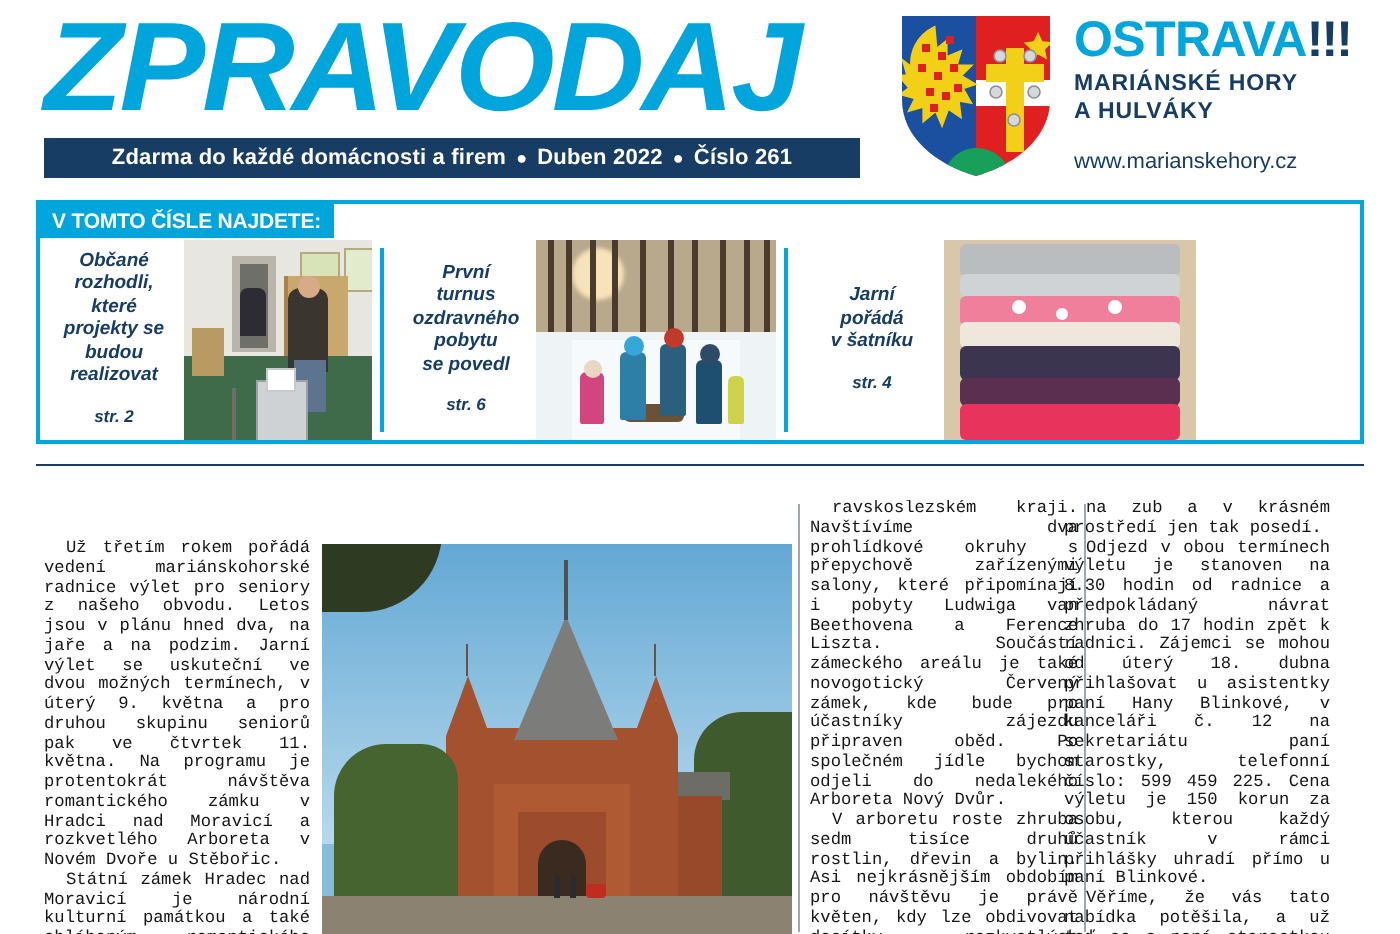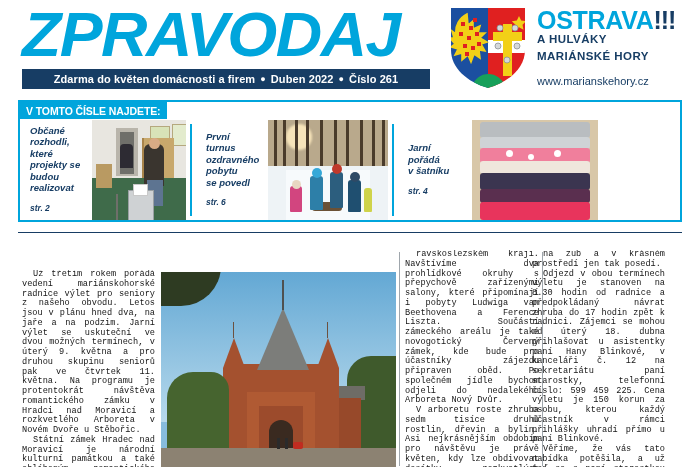--- a/index.html
+++ b/index.html
@@ -48,21 +48,21 @@
   }
   #district-line1{margin-top:3px;}
   #website-url{
     position:absolute;left:537px;top:75px;
     font-size:11px;color:#173d64;white-space:nowrap;
   }
 
   
   #contents-box{
     position:absolute;left:18px;top:100px;width:664px;height:122px;
-    border:2px solid #00a5dc;background:#ffffff;box-sizing:border-box;
+    border:2px solid #00a5dc;background:#ffffff;box-sizing:border-box;text-align:center;
   }
   #contents-title{
     position:absolute;left:0px;top:0px;height:17px;
     background:#00a5dc;color:#ffffff;
     font-size:10.5px;font-weight:bold;letter-spacing:-.1px;
     display:flex;align-items:center;padding:0 6px;white-space:nowrap;
   }
   #contents-strip{
     position:absolute;left:0;top:17px;right:0;bottom:0;
     display:flex;align-items:stretch;font-style:italic;
@@ -172,21 +172,21 @@
   #castle-photo .ped{position:absolute;top:166px;width:3px;height:11px;background:#2b2b2b;}
 </style>
 </head>
 <body>
 
 <div id="masthead">
 
   <div id="zpravodaj-wordmark">ZPRAVODAJ</div>
 
   <div id="issue-bar">
-    <span>Zdarma do květen domácnosti a firem</span>
+    <span>Zdarma do každé domácnosti a firem</span>
     <span class="dotsep">●</span>
     <span>Duben 2022</span>
     <span class="dotsep">●</span>
     <span>Číslo 261</span>
   </div>
 
   <div id="coat-of-arms">
     <svg viewBox="0 0 90 90" xmlns="http://www.w3.org/2000/svg">
       <path d="M6 4 H84 V48 C84 68 68 82 45 88 C22 82 6 68 6 48 Z" fill="#ffffff"></path>
       <clipPath id="shieldclip">
@@ -228,22 +228,22 @@
             <circle cx="74" cy="44" r="3"></circle>
           <circle cx="64" cy="58" r="3"></circle>
         </g>
       </g>
       <path d="M6 4 H84 V48 C84 68 68 82 45 88 C22 82 6 68 6 48 Z" fill="none" stroke="#ffffff" stroke-width="3"></path>
     </svg>
   </div>
 
   <div id="ostrava-logo">
     <div id="ostrava-word"><span>OSTRAVA</span><span class="bangs">!!!</span></div>
+    <div id="district-line1">MARIÁNSKÉ HORY</div>
     <div id="district-line2">A HULVÁKY</div>
-    <div id="district-line1">MARIÁNSKÉ HORY</div>
   </div>
   <div id="website-url">www.marianskehory.cz</div>
 </div>
 
 <div id="contents-box">
   <div id="contents-title">V TOMTO ČÍSLE NAJDETE:</div>
 
   <div id="contents-strip">
 
     <div class="teaser">

